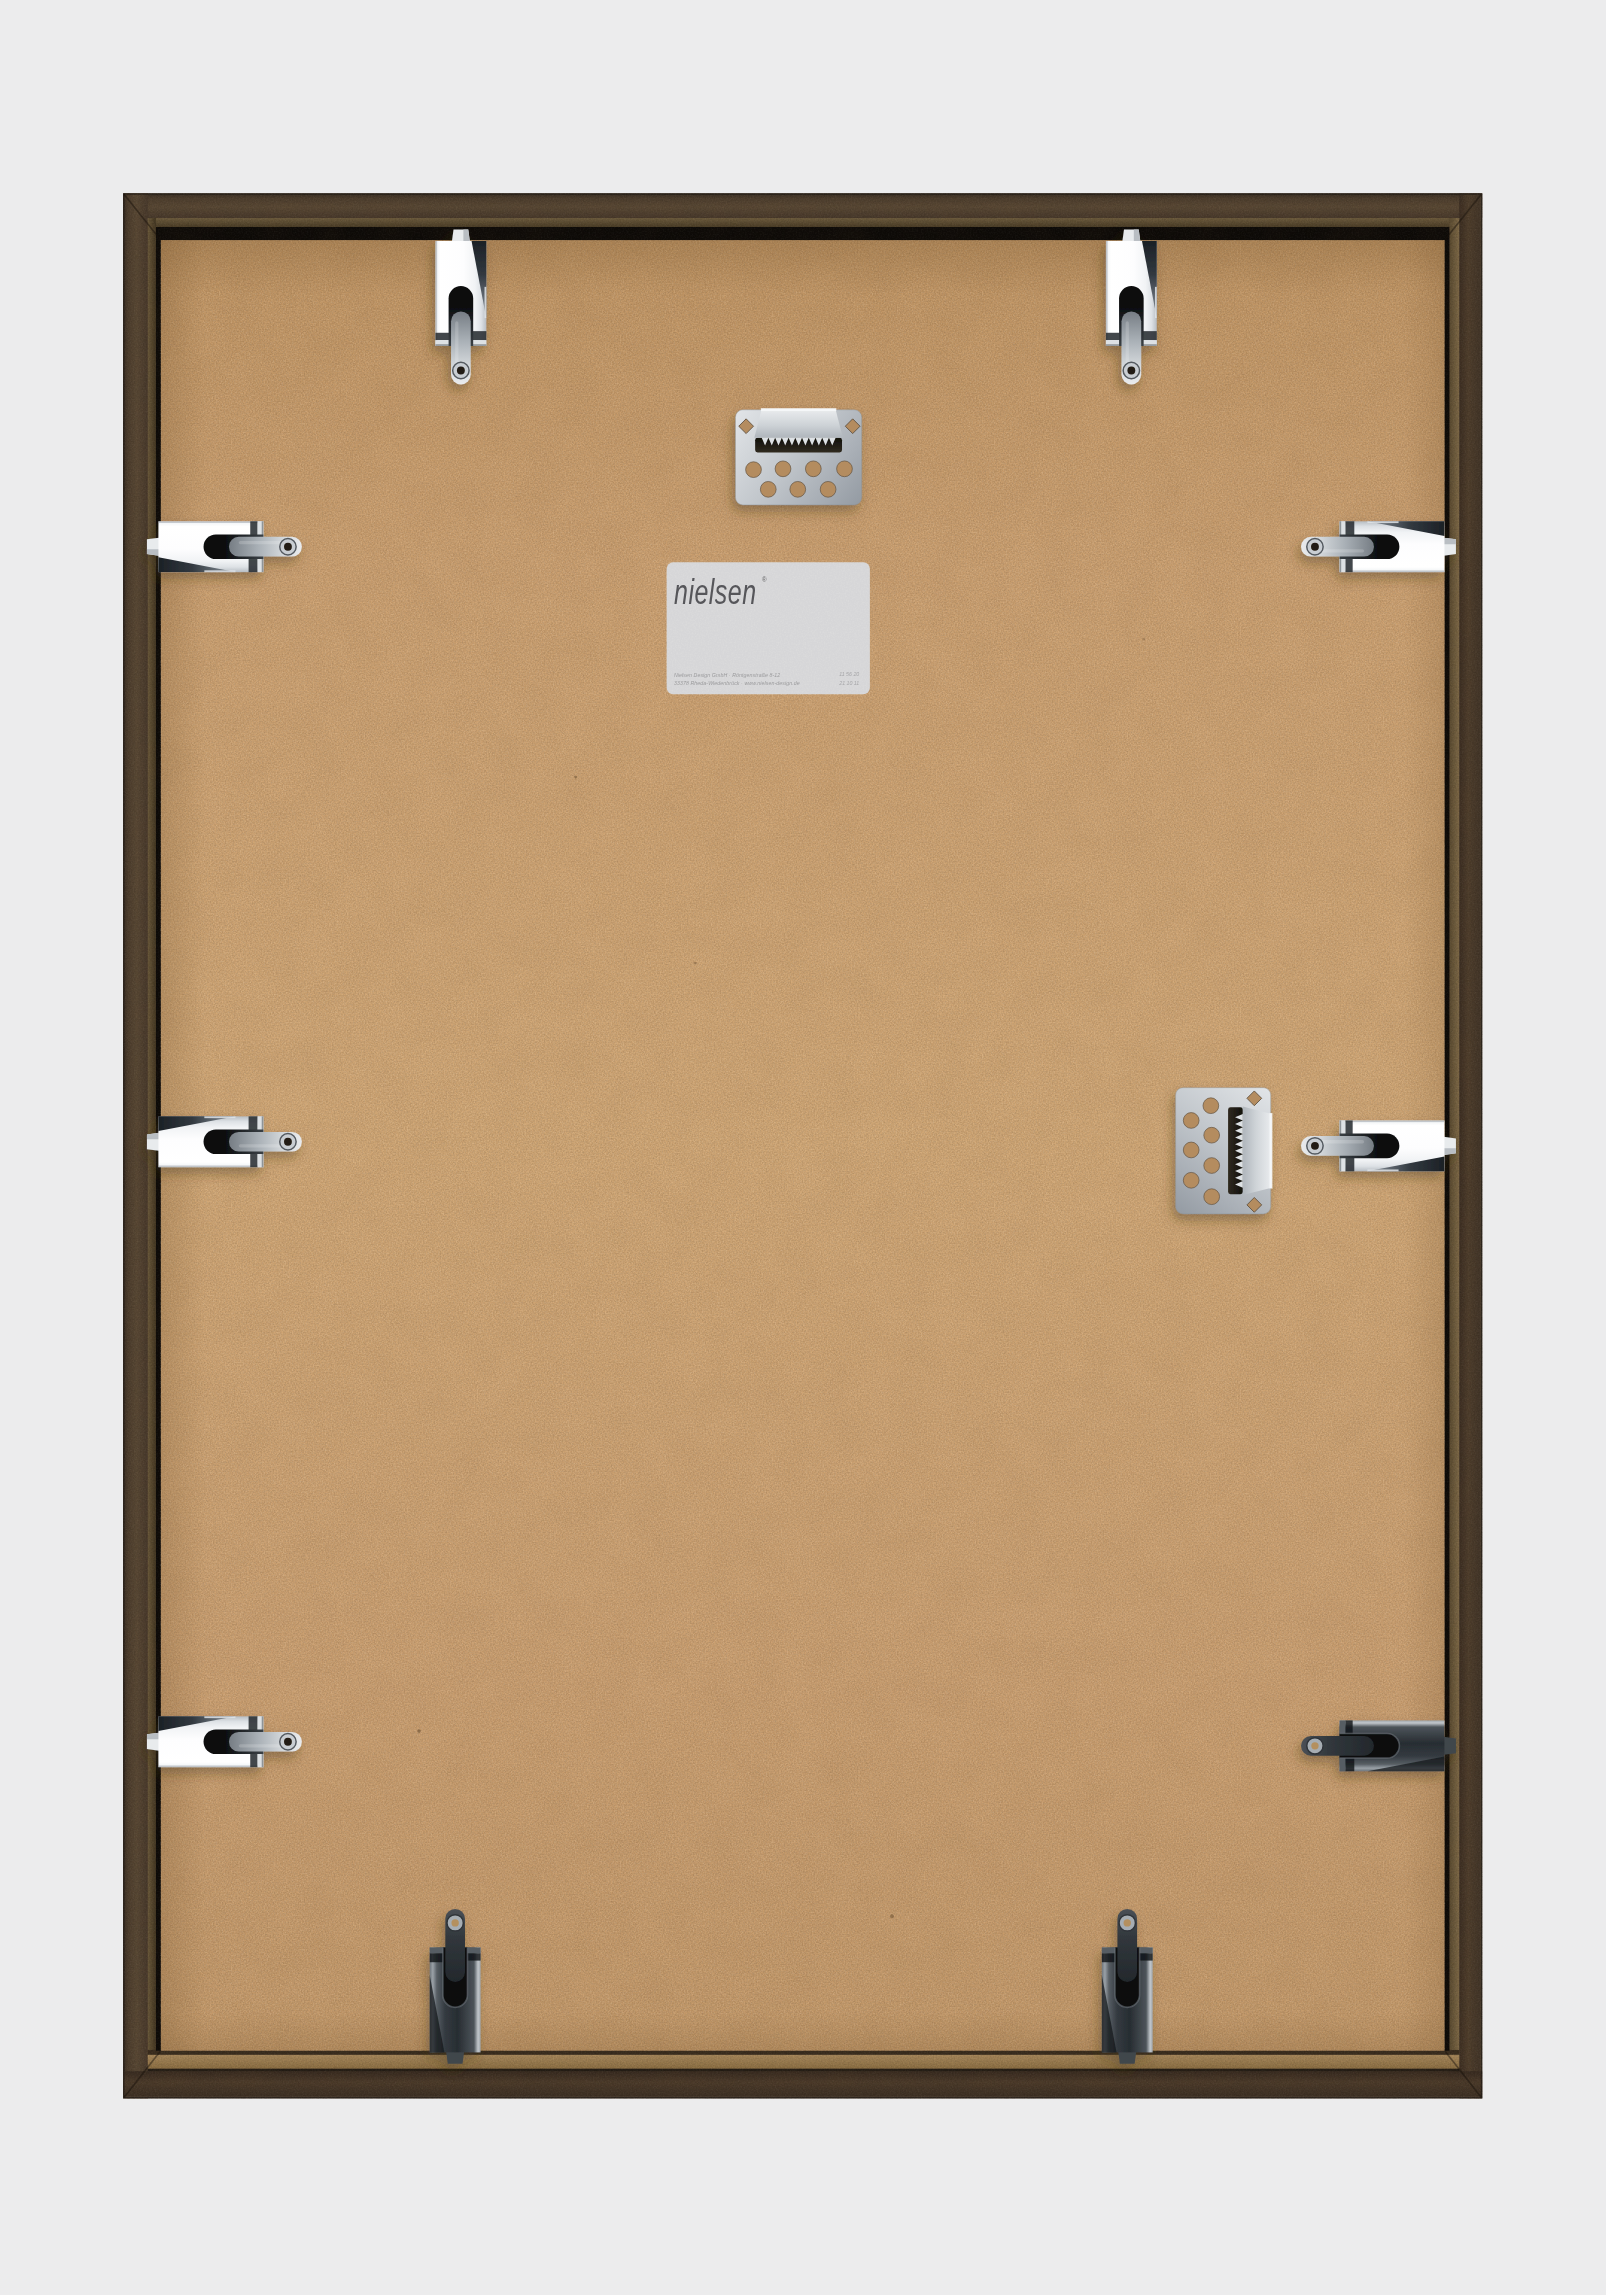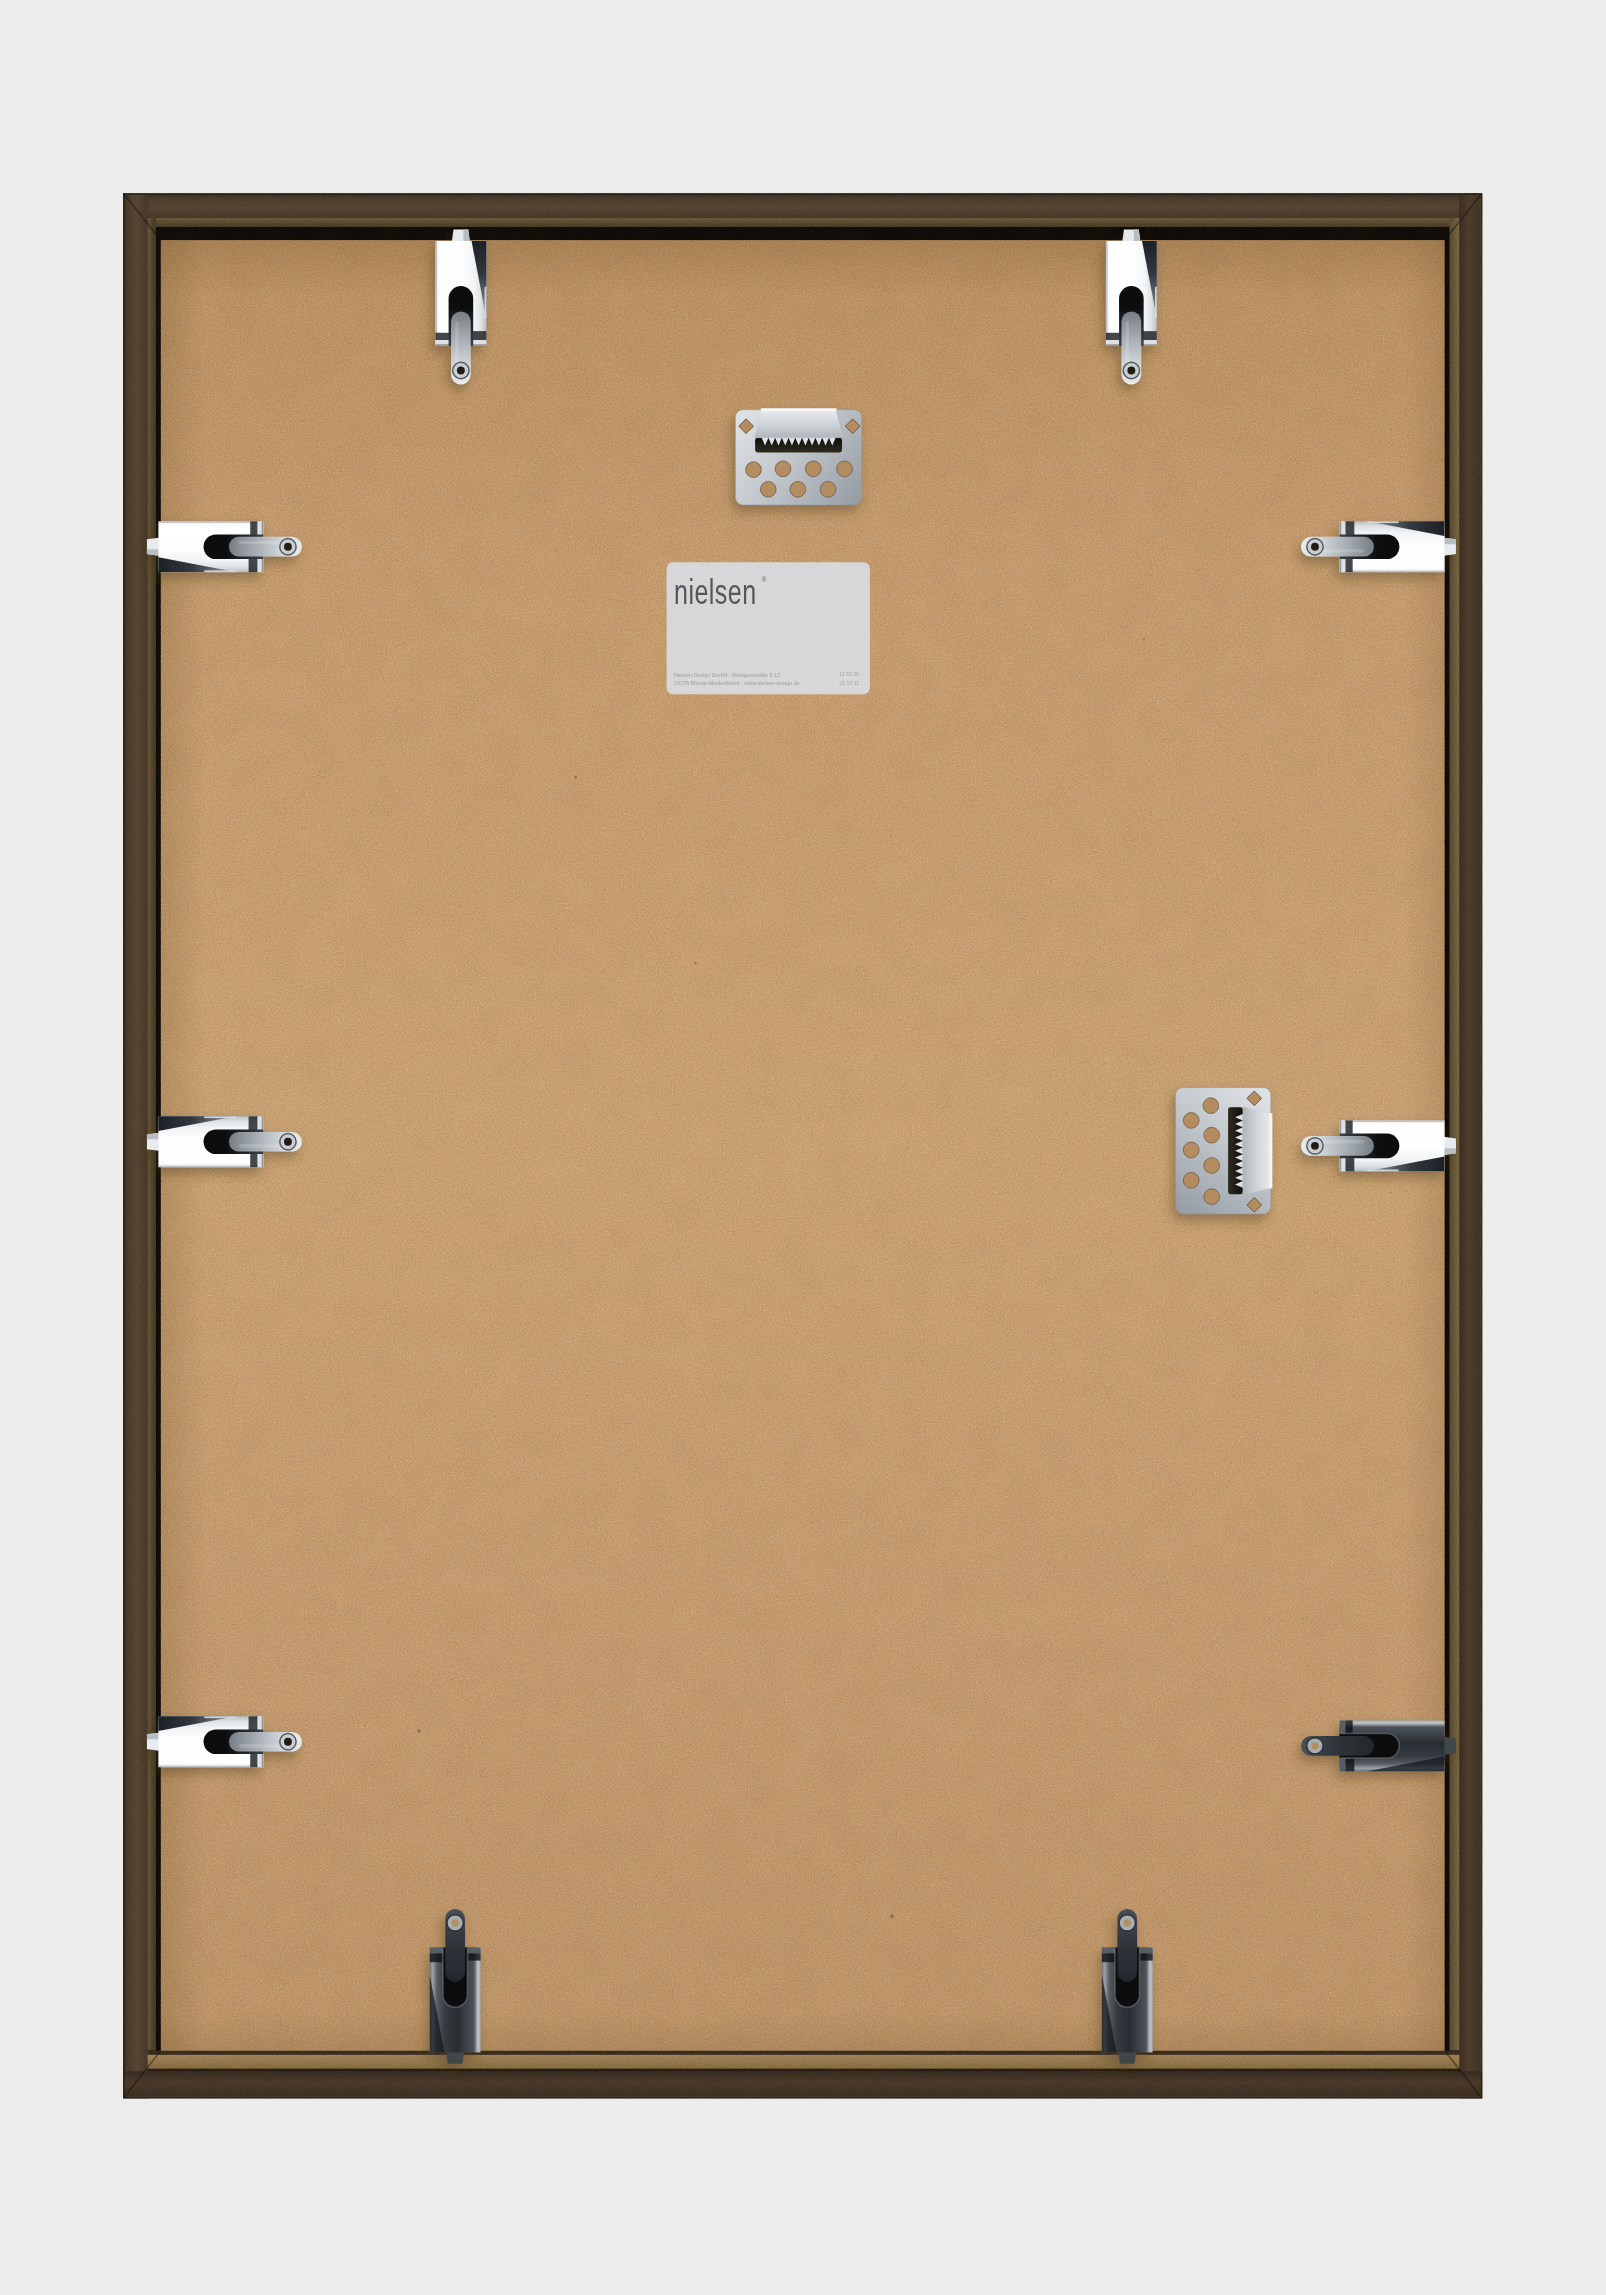--- a/index.html
+++ b/index.html
@@ -1,16 +1,16 @@
 <!DOCTYPE html>
 <html style="font-size:13px"><head>
 <meta charset="utf-8">
 <style>
   html,body{margin:0;padding:0;background:#ececed;}
-  #stage{width:1319px;height:2295px;position:relative;font-family:"Liberation Sans",sans-serif;}
+  #stage{width:1319px;height:2295px;position:relative;font-family:"Liberation Sans",sans-serif;font-style:italic;}
   svg{display:block;}
 </style>
 </head>
 <body>
 <div id="stage">
 <svg width="1607" height="2295" viewBox="0 0 1960 2800" xmlns="http://www.w3.org/2000/svg">
 <defs>
 
   <linearGradient id="gTopFace" x1="0" y1="236" x2="0" y2="266" gradientUnits="userSpaceOnUse">
     <stop offset="0" stop-color="#3a2e23"></stop>

